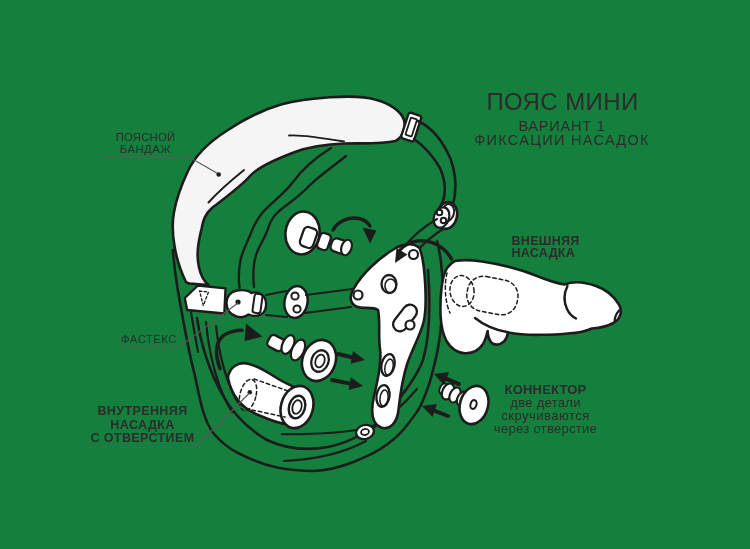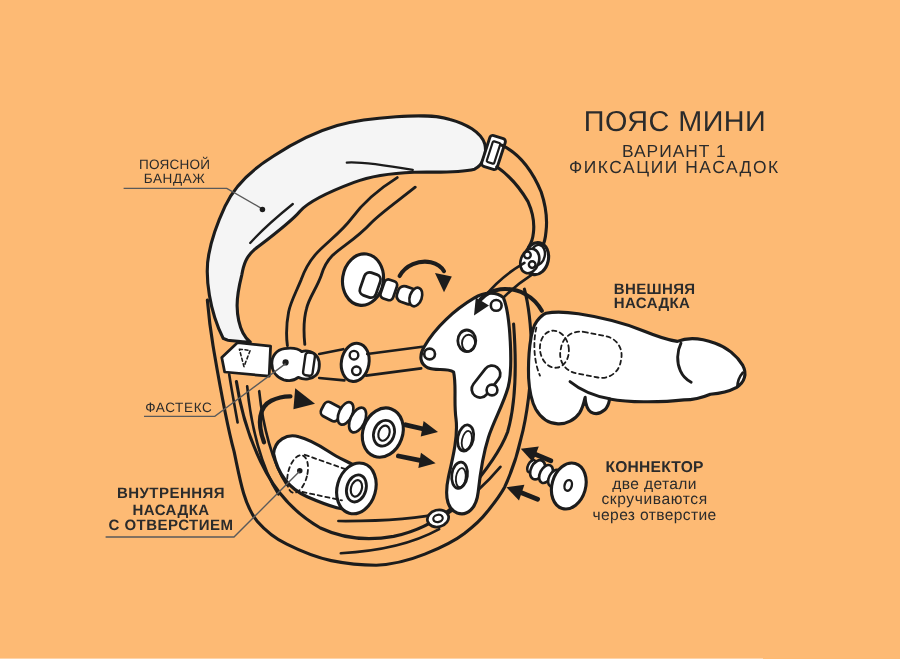--- a/index.html
+++ b/index.html
@@ -1,16 +1,16 @@
 <!DOCTYPE html>
 <html><head>
 <meta charset="utf-8">
 <style>
   html,body{margin:0;padding:0;background:#ffffff;}
-  #stage{position:relative;width:750px;height:549px;background:#fdba74;overflow:hidden;}
+  #stage{position:relative;width:750px;height:549px;background:#15803d;overflow:hidden;}
   svg{position:absolute;left:0;top:0;}
   .t{font-family:"Liberation Sans",sans-serif;fill:#2b2b2b;}
 </style>
 </head>
 <body>
 <div id="stage">
 <svg width="750" height="549" viewBox="0 0 750 549">
   <g fill="none" stroke="#1c1c1c" stroke-width="2.6" stroke-linecap="round" stroke-linejoin="round">
 
     <path fill="#f5f5f5" d="M186,282

